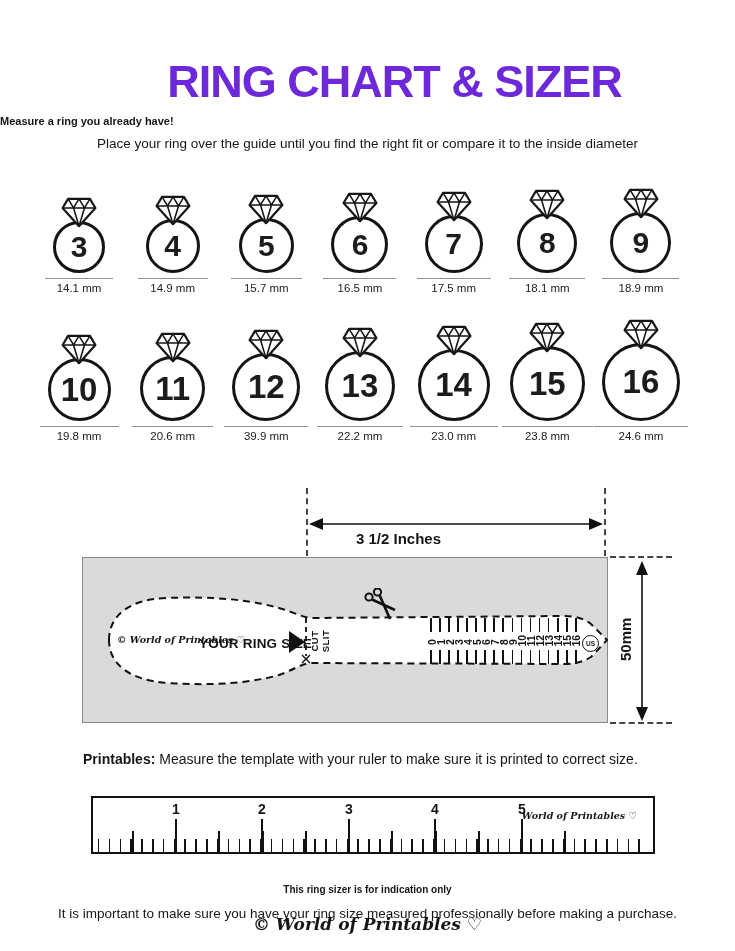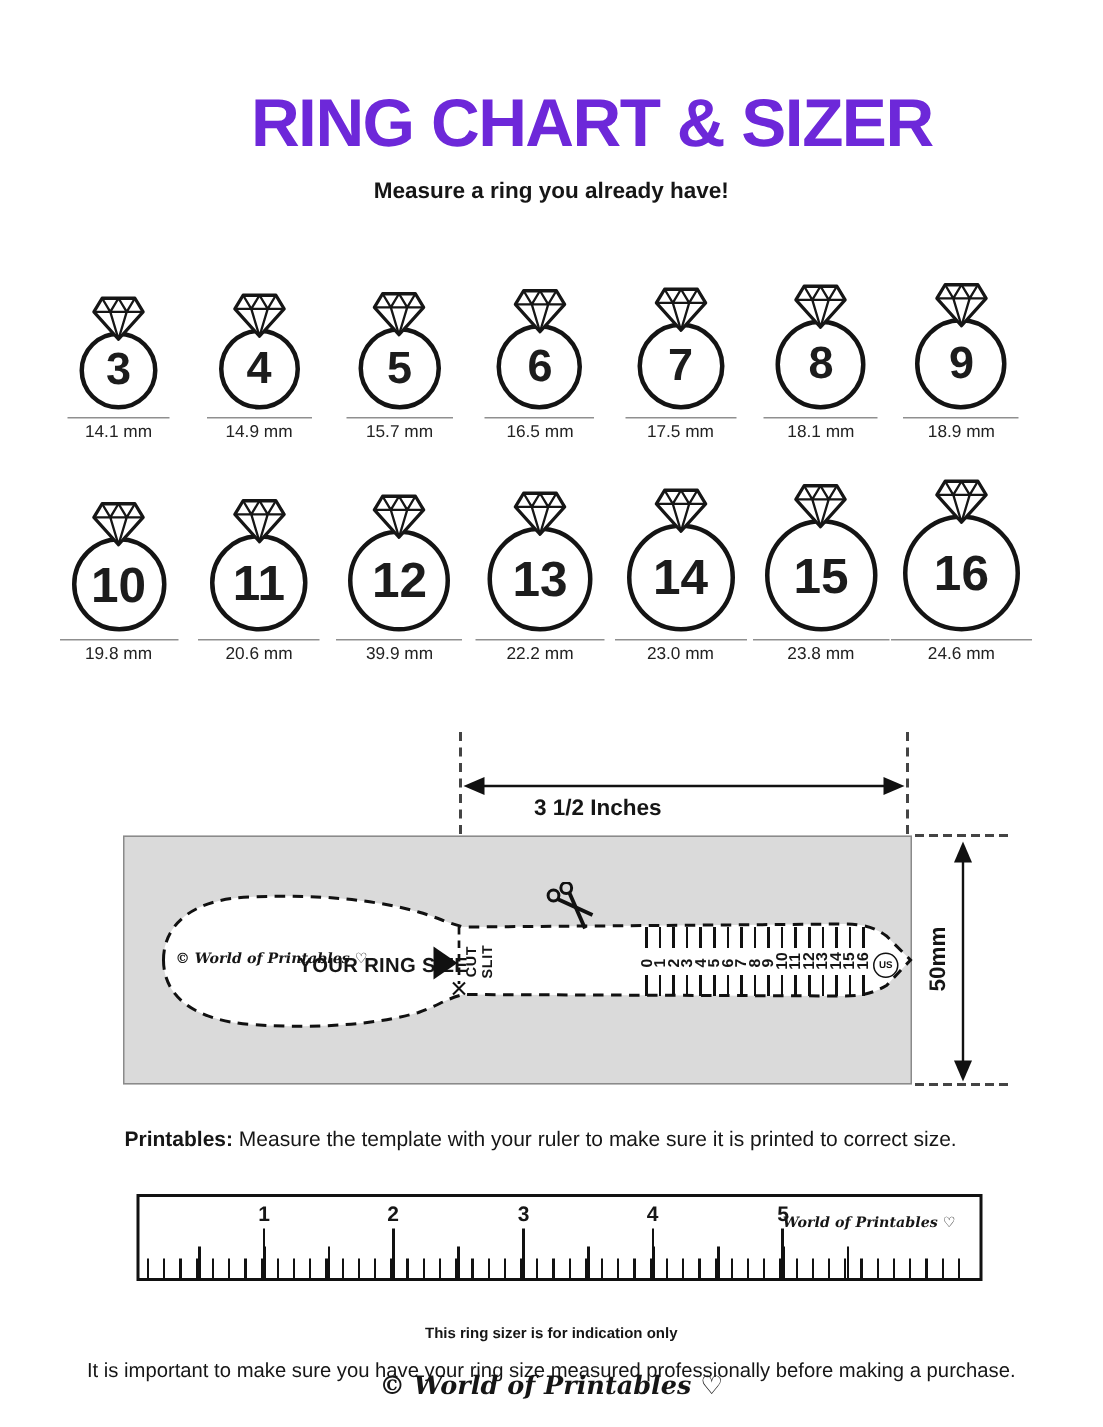--- a/index.html
+++ b/index.html
@@ -2,22 +2,22 @@
 <html><head>
 <meta charset="utf-8">
 <style>
   html,body{margin:0;padding:0;background:#fff;}
   .page{position:relative;width:735px;height:951px;background:#fff;overflow:hidden;
         font-family:"Liberation Sans",sans-serif;color:#161616;}
 
   
   .title{position:absolute;top:26px;left:0;width:100%;text-align:center;
          font-size:45px;font-weight:700;letter-spacing:-1px;color:#6d28d9;margin-left:27px;}
-  .tagline{position:absolute;top:104px;left:0;width:100%;text-align:center;
-           font-size:15px;font-weight:700;}
+  .tagline{position:absolute;top:104px;left:0;width:100%;text-align:left;
+           font-size:11px;font-weight:700;}
   .instruction{position:absolute;top:122px;left:0;width:100%;text-align:center;font-size:13.5px;}
 
   
   .ring-row{position:absolute;left:36px;width:648px;display:flex;
             justify-content:space-between;align-items:flex-end;}
   .row1{top:182px;height:112px;}
   .row2{top:312px;height:130px;}
   .ring-item{width:86px;display:flex;flex-direction:column;align-items:center;}
   .ring-diamond{width:38px;height:31px;margin-bottom:-7px;position:relative;z-index:2;}
   .ring-circle{box-sizing:border-box;width:var(--d);height:var(--d);border:3.5px solid #141414;
@@ -91,20 +91,21 @@
     <defs>
       <symbol id="diamond-symbol" viewBox="0 0 40 34">
         <polygon points="8,2 32,2 38,12 20,32 2,12" fill="#fff" stroke="#161616" stroke-width="2.4" stroke-linejoin="round"></polygon>
         <path d="M2,12 L38,12 M8,2 L14,12 L20,2 L26,12 L32,2 M14,12 L20,32 M26,12 L20,32" fill="none" stroke="#161616" stroke-width="1.7" stroke-linejoin="round"></path>
       </symbol>
     </defs>
   </svg>
 
   <h1 class="title">RING CHART &amp; SIZER</h1>
   <p class="tagline">Measure a ring you already have!</p>
+  <p class="instruction">Place your ring over the guide until you find the right fit or compare it to the inside diameter</p>
 
   <div class="ring-row row1">
     <div class="ring-item" style="--d:52px;--fs:30px">
       <svg class="ring-diamond">
           <use href="#diamond-symbol"></use>
         </svg>
       <div class="ring-circle">
           <span>3</span>
         </div>
       <div class="ring-underline"></div>

